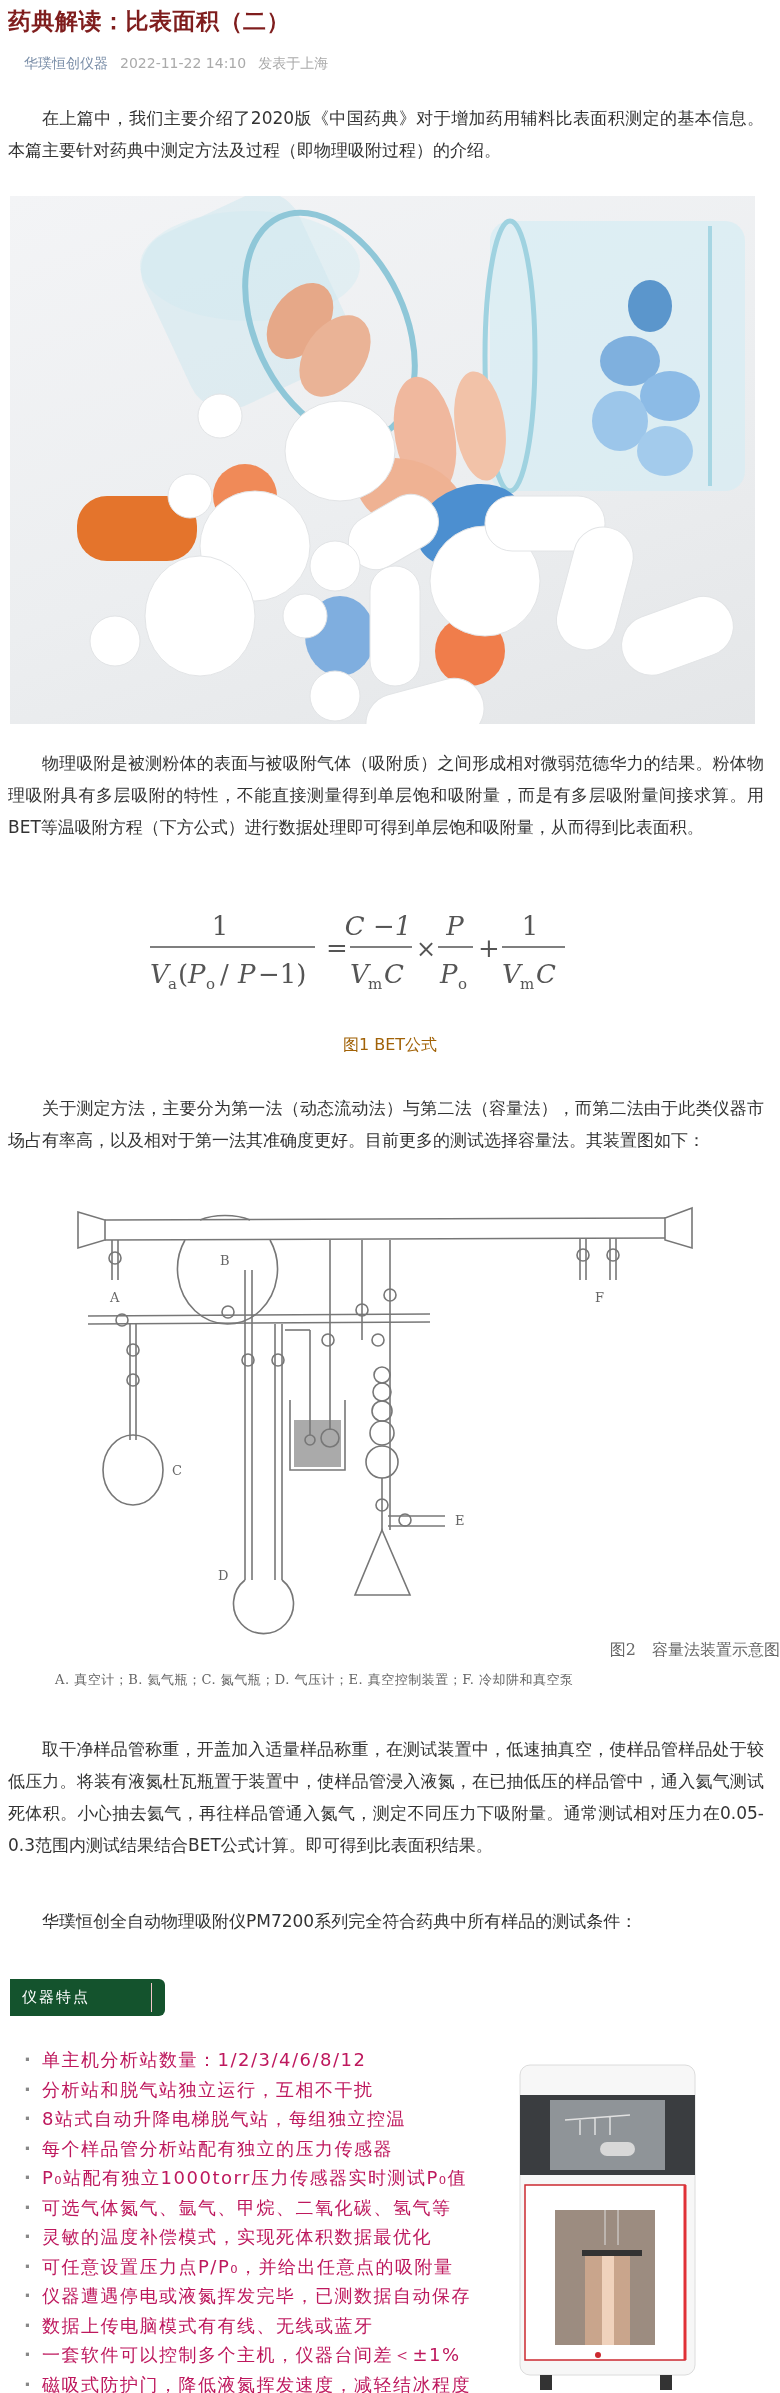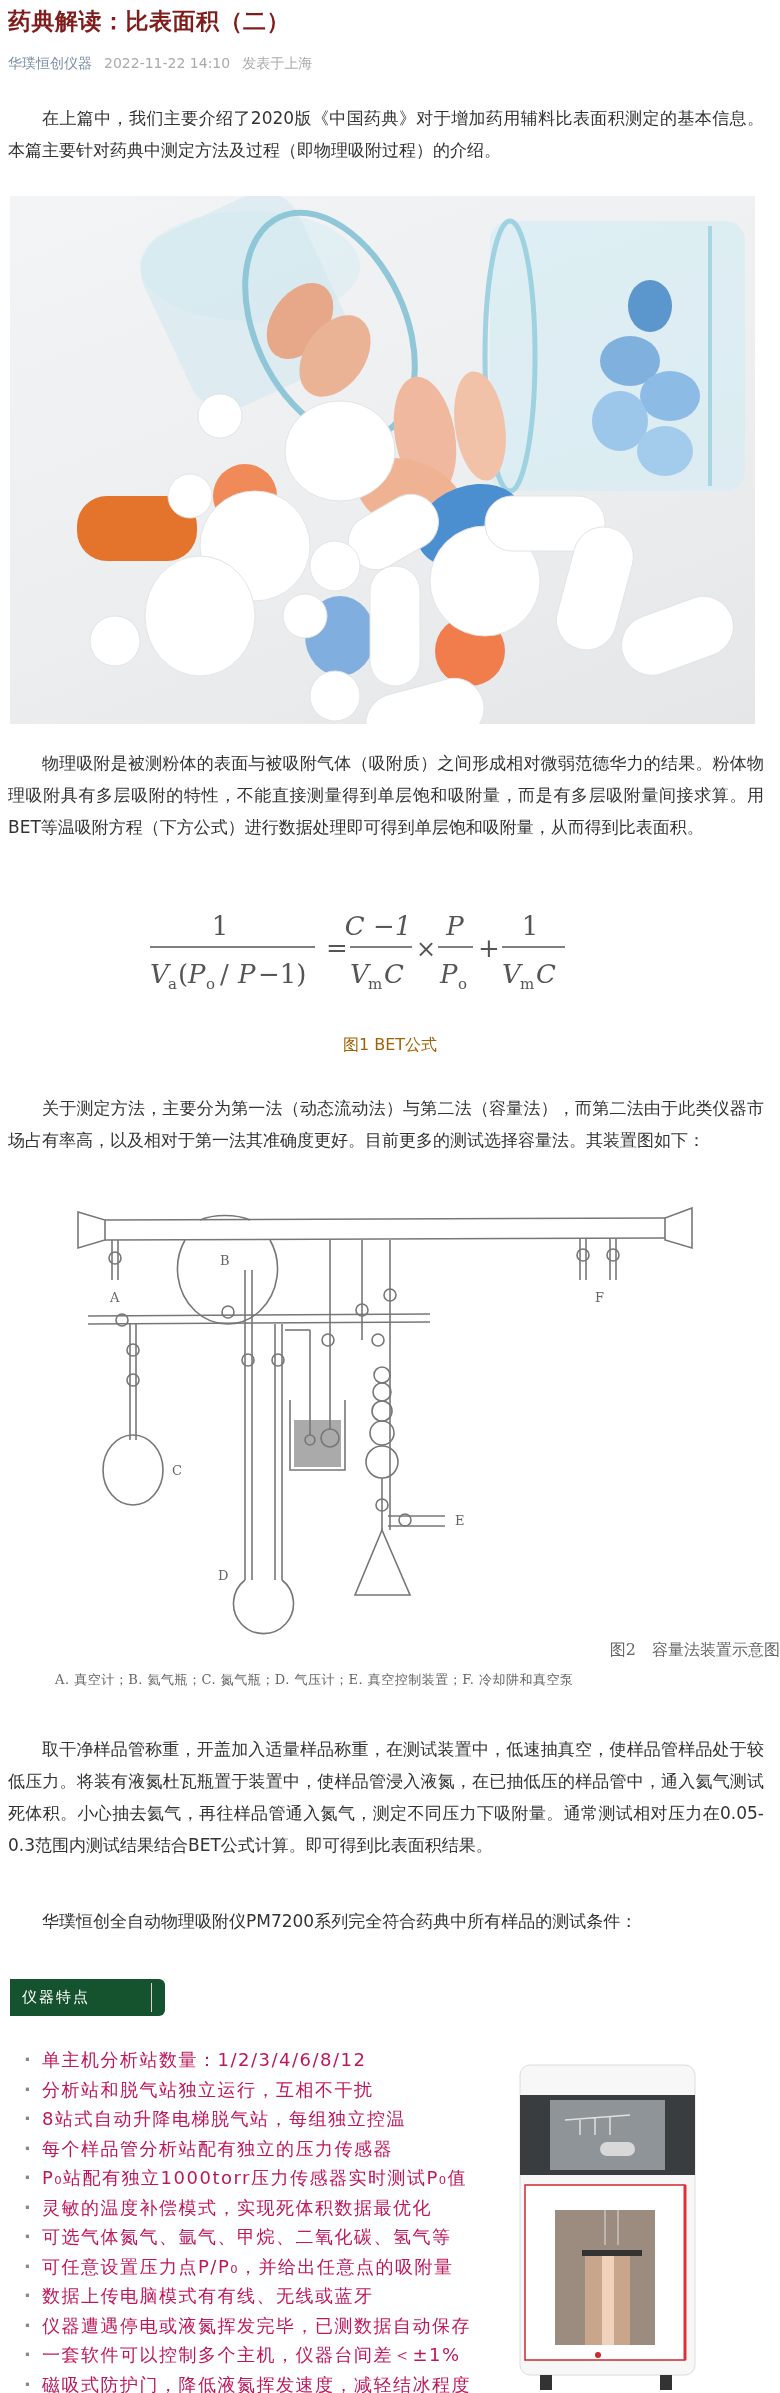--- a/index.html
+++ b/index.html
@@ -13,21 +13,21 @@
     position: relative;
   }
   .title {
     position: absolute; left: 8px; top: 6px;
     font-size: 23px; color: #7f1d1d; letter-spacing: 0.5px;
   }
   .meta {
     position: absolute; left: 8px; top: 55px;
     font-size: 14px; color: #aaaaaa; display: flex; gap: 12px;
   }
-  .meta .author { color: #7a8ea8; }
+  .meta .author { color: #7a8ea8; margin-left: 16px; }
   .para {
     position: absolute; left: 8px; width: 756px;
     font-size: 17px; line-height: 32px; color: #333;
     text-indent: 2em; text-align: justify;
   }
   .photo {
     position: absolute; left: 10px; top: 196px; width: 745px; height: 528px;
     background: linear-gradient(160deg, #f3f4f6 0%, #eceef0 55%, #e4e6e8 100%);
     overflow: hidden;
   }
@@ -270,25 +270,25 @@
   <span>仪器特点</span>
   <span class="notch"></span>
 </div>
 
 <ul class="features">
   <li>单主机分析站数量：1/2/3/4/6/8/12</li>
   <li>分析站和脱气站独立运行，互相不干扰</li>
   <li>8站式自动升降电梯脱气站，每组独立控温</li>
   <li>每个样品管分析站配有独立的压力传感器</li>
   <li>P₀站配有独立1000torr压力传感器实时测试P₀值</li>
+  <li>可选气体氮气、氩气、甲烷、二氧化碳、氢气等</li>
   <li>灵敏的温度补偿模式，实现死体积数据最优化</li>
-  <li>可选气体氮气、氩气、甲烷、二氧化碳、氢气等</li>
   <li>可任意设置压力点P/P₀，并给出任意点的吸附量</li>
+  <li>仪器遭遇停电或液氮挥发完毕，已测数据自动保存</li>
   <li>数据上传电脑模式有有线、无线或蓝牙</li>
-  <li>仪器遭遇停电或液氮挥发完毕，已测数据自动保存</li>
   <li>一套软件可以控制多个主机，仪器台间差＜±1%</li>
   <li>磁吸式防护门，降低液氮挥发速度，减轻结冰程度</li>
 </ul>
 
 <div class="machine">
   <svg viewBox="0 0 200 343">
     <rect x="10" y="15" width="175" height="310" rx="10" fill="#f7f7f7" stroke="#dcdcdc"></rect>
     <rect x="10" y="45" width="175" height="80" fill="#3a3d40"></rect>
     <rect x="40" y="50" width="115" height="70" fill="#8f9498"></rect>
     <rect x="90" y="92" width="35" height="14" rx="7" fill="#d8d8d8"></rect>

